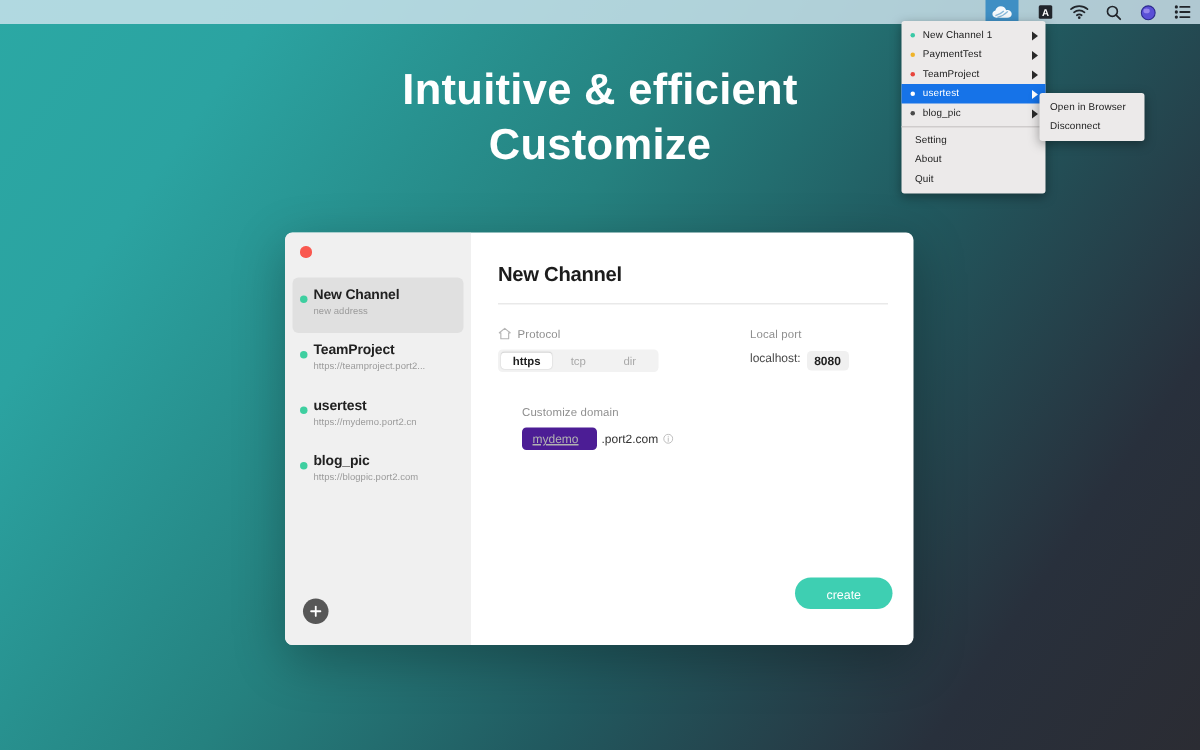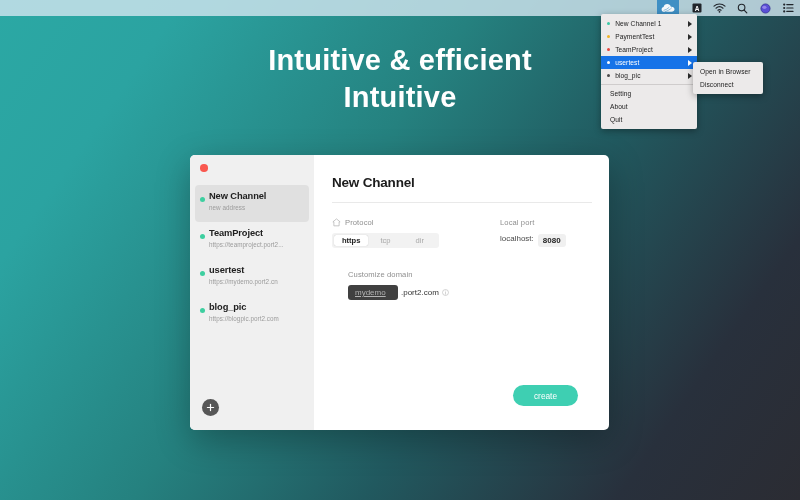--- a/index.html
+++ b/index.html
@@ -225,32 +225,32 @@
     background: #f0f0f0; border-radius: 3px;
     padding: 2px 5px;
     font-size: 8px; font-weight: bold; color: #1f1f1f;
   }
   .domain-row { margin-top: 22px; padding-left: 16px; }
   .domain-input-line {
     margin-top: 6px;
     display: flex; align-items: center; gap: 3px;
   }
   .domain-input {
-    background: #404040; border-radius: 3px;
+    background: #4c1d95; border-radius: 3px;
     padding: 3px 7px;
     font-size: 8px; color: #b2b2b2;
     width: 50px;
     text-decoration: underline;
   }
   .domain-suffix { font-size: 8px; color: #333; }
   .info-ico { display:block; }
 
   #create-button {
     position: absolute;
-    right: 31px; bottom: 24px;
+    right: 14px; bottom: 24px;
     width: 65px; height: 21px;
     background: #3ecfb2;
     border-radius: 11px;
     display: flex; align-items: center; justify-content: center;
     color: #ffffff; font-size: 8.3px;
     border: none;
     cursor: pointer;
   }
 </style>
 </head>
@@ -306,21 +306,21 @@
         <circle cx="1.2" cy="5" r="1.1" fill="#21252b"></circle>
         <rect x="3.2" y="4.4" width="7.4" height="1.2" rx="0.6" fill="#21252b"></rect>
         <circle cx="1.2" cy="8.4" r="1.1" fill="#21252b"></circle>
         <rect x="3.2" y="7.8" width="7.4" height="1.2" rx="0.6" fill="#21252b"></rect>
       </svg>
     </div>
   </div>
 
   <div id="headline">
     <div>Intuitive &amp; efficient</div>
-    <div>Intuitive</div>
+    <div>Customize</div>
   </div>
 
   <div id="menu-panel">
 
     <div class="menu-row">
       <span class="bullet" style="background:#39c9a6"></span>
       <span class="menu-label">New Channel 1</span>
       <span class="arrow"></span>
     </div>
 

